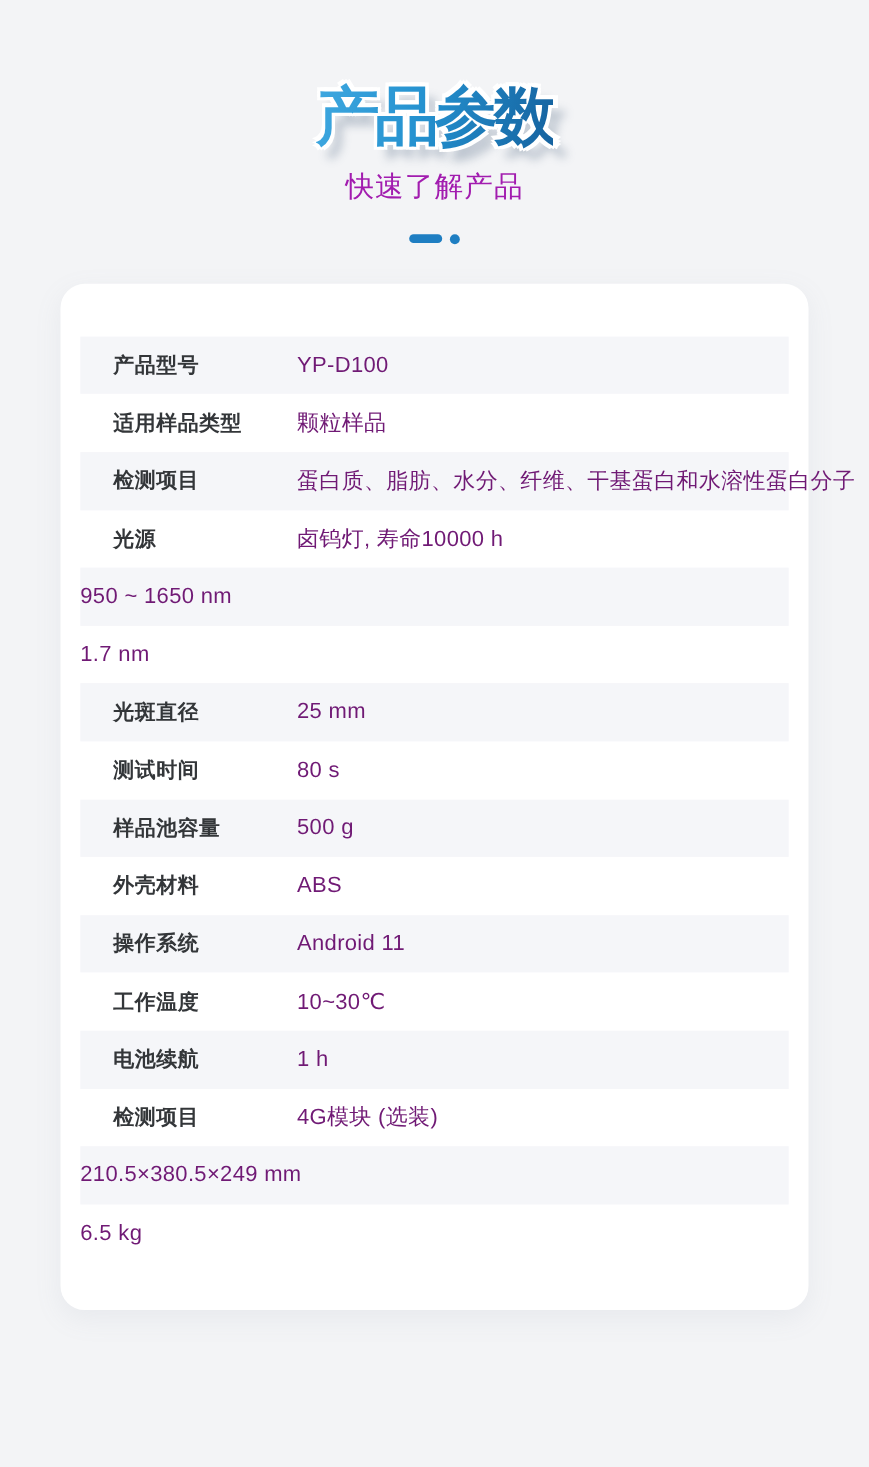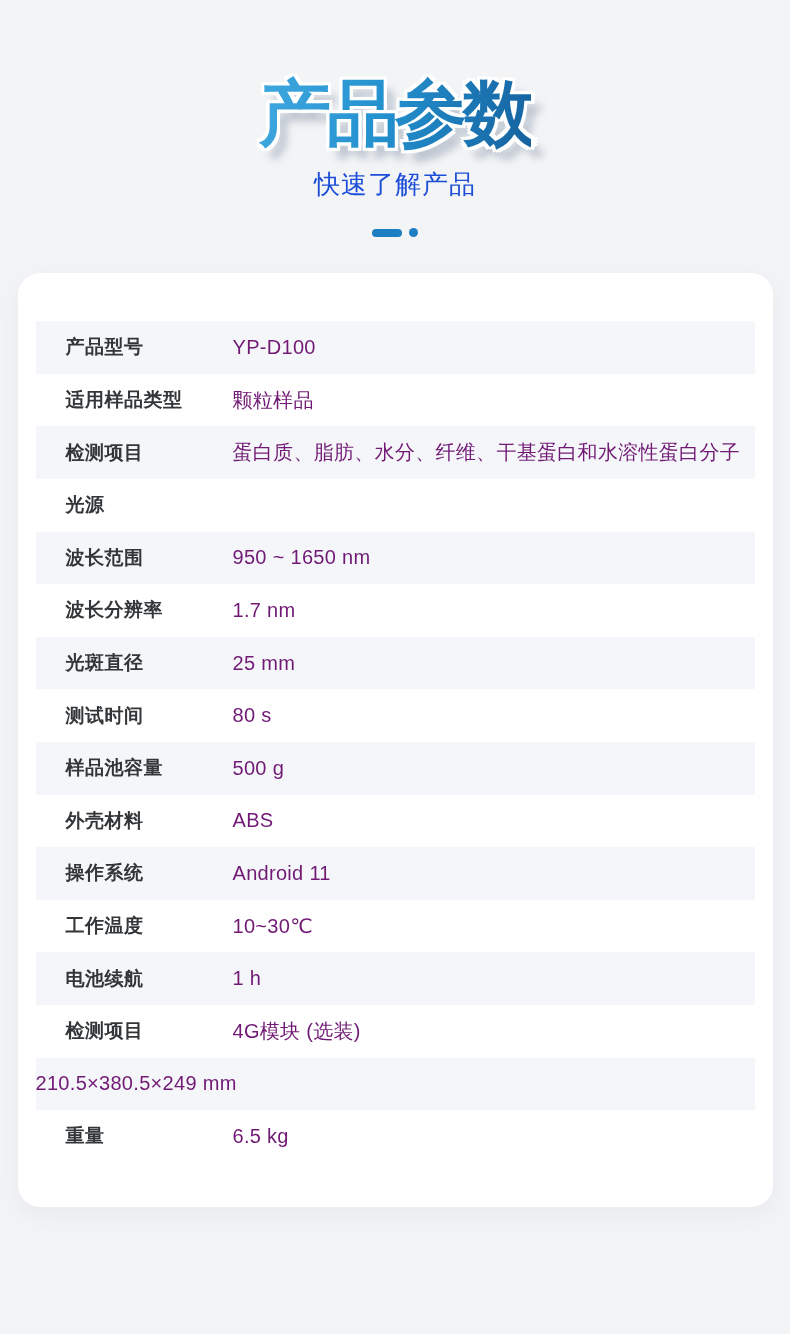--- a/index.html
+++ b/index.html
@@ -13,21 +13,21 @@
     overflow: hidden;
     font-family: "Liberation Sans", "DejaVu Sans", sans-serif;
   }
   .hero {
     text-align: center;
     padding-top: 74px;
   }
   .title-wrap {
     position: relative;
     display: inline-block;
-    font-size: 72px;
+    font-size: 58px;
     font-weight: 900;
     letter-spacing: -4px;
     line-height: 1.1;
     white-space: nowrap;
   }
   .title-layer { display: inline-block; }
   .title-shadow {
     color: #ffffff;
     text-shadow:
       3px 0 0 #ffffff, -3px 0 0 #ffffff, 0 3px 0 #ffffff, 0 -3px 0 #ffffff,
@@ -44,42 +44,42 @@
     .title-fill {
       background: linear-gradient(100deg, #3fa8e0 0%, #2491cf 45%, #15629f 100%);
       -webkit-background-clip: text;
       background-clip: text;
       color: transparent;
     }
   }
   .subtitle {
     margin-top: 14px;
     font-size: 26px;
-    color: #1d4ed8;
+    color: #a21caf;
     letter-spacing: 1px;
   }
   .decor {
     margin-top: 26px;
     display: flex;
     justify-content: center;
     align-items: center;
     gap: 7px;
   }
   .decor-dash {
     width: 30px;
     height: 8px;
     border-radius: 4px;
   }
   .decor-dot {
     width: 9px;
     height: 9px;
     border-radius: 50%;
   }
   .spec-card {
-    width: 755px;
+    width: 680px;
     box-sizing: border-box;
     margin: 36px auto 0 auto;
     background: #ffffff;
     border-radius: 22px;
     padding: 48px 18px 44px 18px;
     box-shadow: 0 8px 24px rgba(140, 150, 165, 0.10);
   }
   .spec-row {
     display: flex;
     align-items: center;
@@ -129,27 +129,26 @@
   <div class="spec-row">
     <div class="spec-label">适用样品类型</div>
     <div class="spec-value">颗粒样品</div>
   </div>
   <div class="spec-row">
     <div class="spec-label">检测项目</div>
     <div class="spec-value">蛋白质、脂肪、水分、纤维、干基蛋白和水溶性蛋白分子</div>
   </div>
   <div class="spec-row">
     <div class="spec-label">光源</div>
+    <div class="spec-value">卤钨灯, 寿命10000 h</div>
   </div>
   <div class="spec-row">
-    <div class="spec-label">波长范围</div>
     <div class="spec-value">950 ~ 1650 nm</div>
   </div>
   <div class="spec-row">
-    <div class="spec-label">波长分辨率</div>
     <div class="spec-value">1.7 nm</div>
   </div>
   <div class="spec-row">
     <div class="spec-label">光斑直径</div>
     <div class="spec-value">25 mm</div>
   </div>
   <div class="spec-row">
     <div class="spec-label">测试时间</div>
     <div class="spec-value">80 s</div>
   </div>
@@ -174,16 +173,15 @@
     <div class="spec-value">1 h</div>
   </div>
   <div class="spec-row">
     <div class="spec-label">检测项目</div>
     <div class="spec-value">4G模块 (选装)</div>
   </div>
   <div class="spec-row">
     <div class="spec-value">210.5×380.5×249 mm</div>
   </div>
   <div class="spec-row">
-    <div class="spec-label">重量</div>
     <div class="spec-value">6.5 kg</div>
   </div>
 </div>
 
 </body></html>

